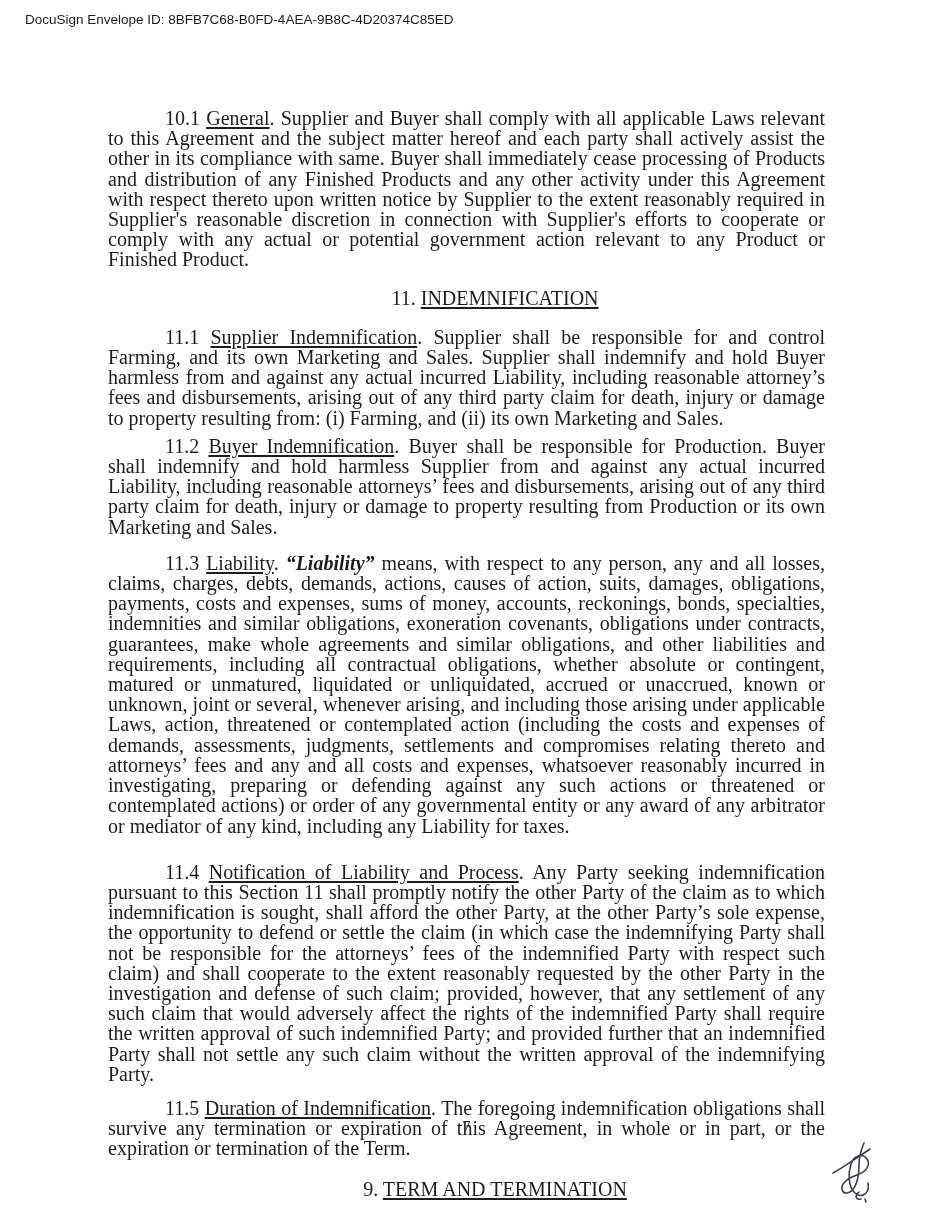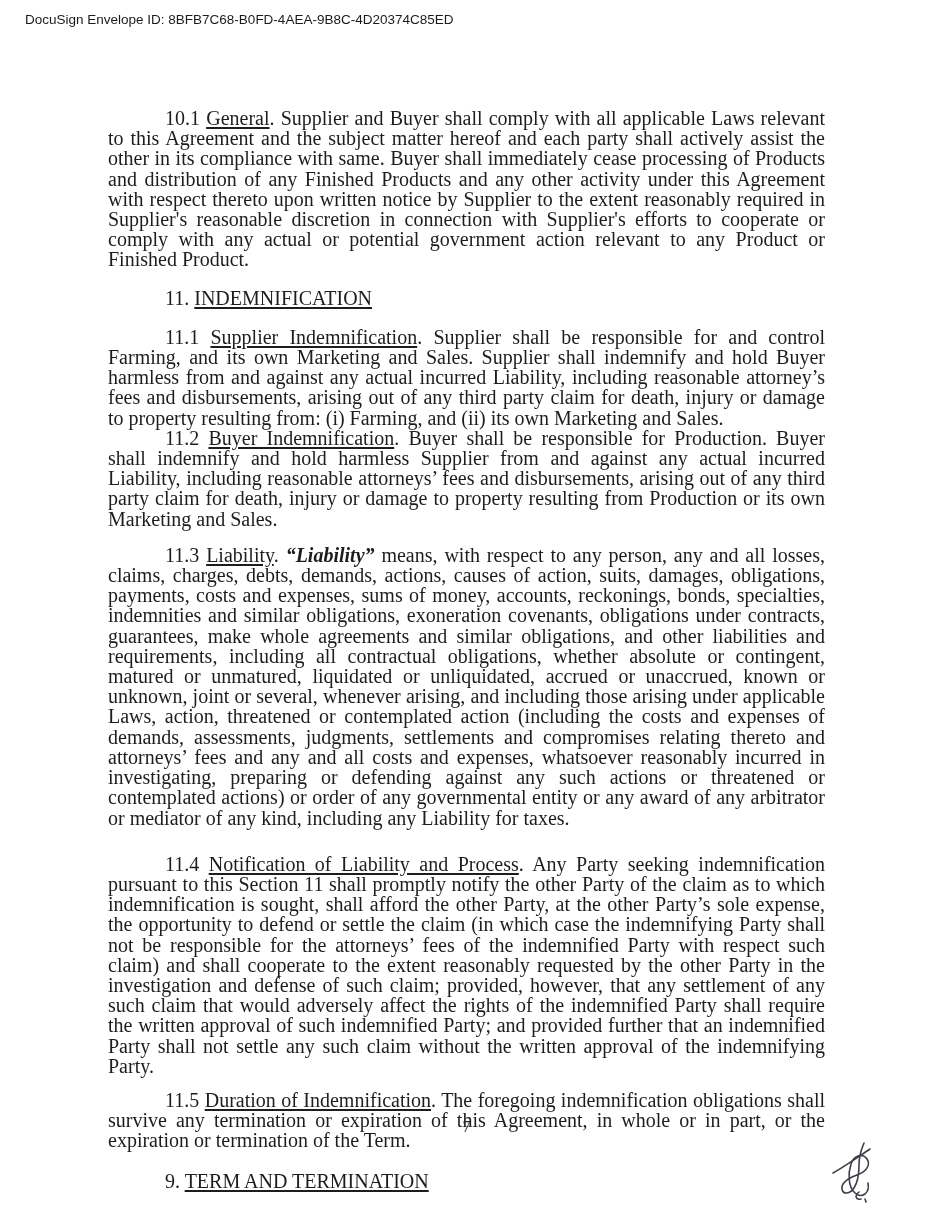--- a/index.html
+++ b/index.html
@@ -34,27 +34,27 @@
     color: #1d1d1f;
     text-align: justify;
   }
   .doc-body p {
     margin: 0;
     text-indent: 57px;
   }
   .heading {
     margin: 0;
     text-indent: 0;
-    text-align: left;
+    text-align: center;
     white-space: nowrap;
   }
   .u { text-decoration: underline; text-underline-offset: 2px; }
   .term { font-weight: bold; font-style: italic; }
   #h11 { margin-top: 18px; margin-bottom: 19px; }
-  #p11-2 { margin-top: 0; }
+  #p11-2 { margin-top: 8px; }
   #p11-3 { margin-top: 16px; }
   #p11-4 { margin-top: 26px; }
   #p11-5 { margin-top: 14px; }
   #h12 { margin-top: 20px; }
   .page-number {
     position: absolute;
     left: 0;
     right: 0;
     top: 1118px;
     text-align: center;

